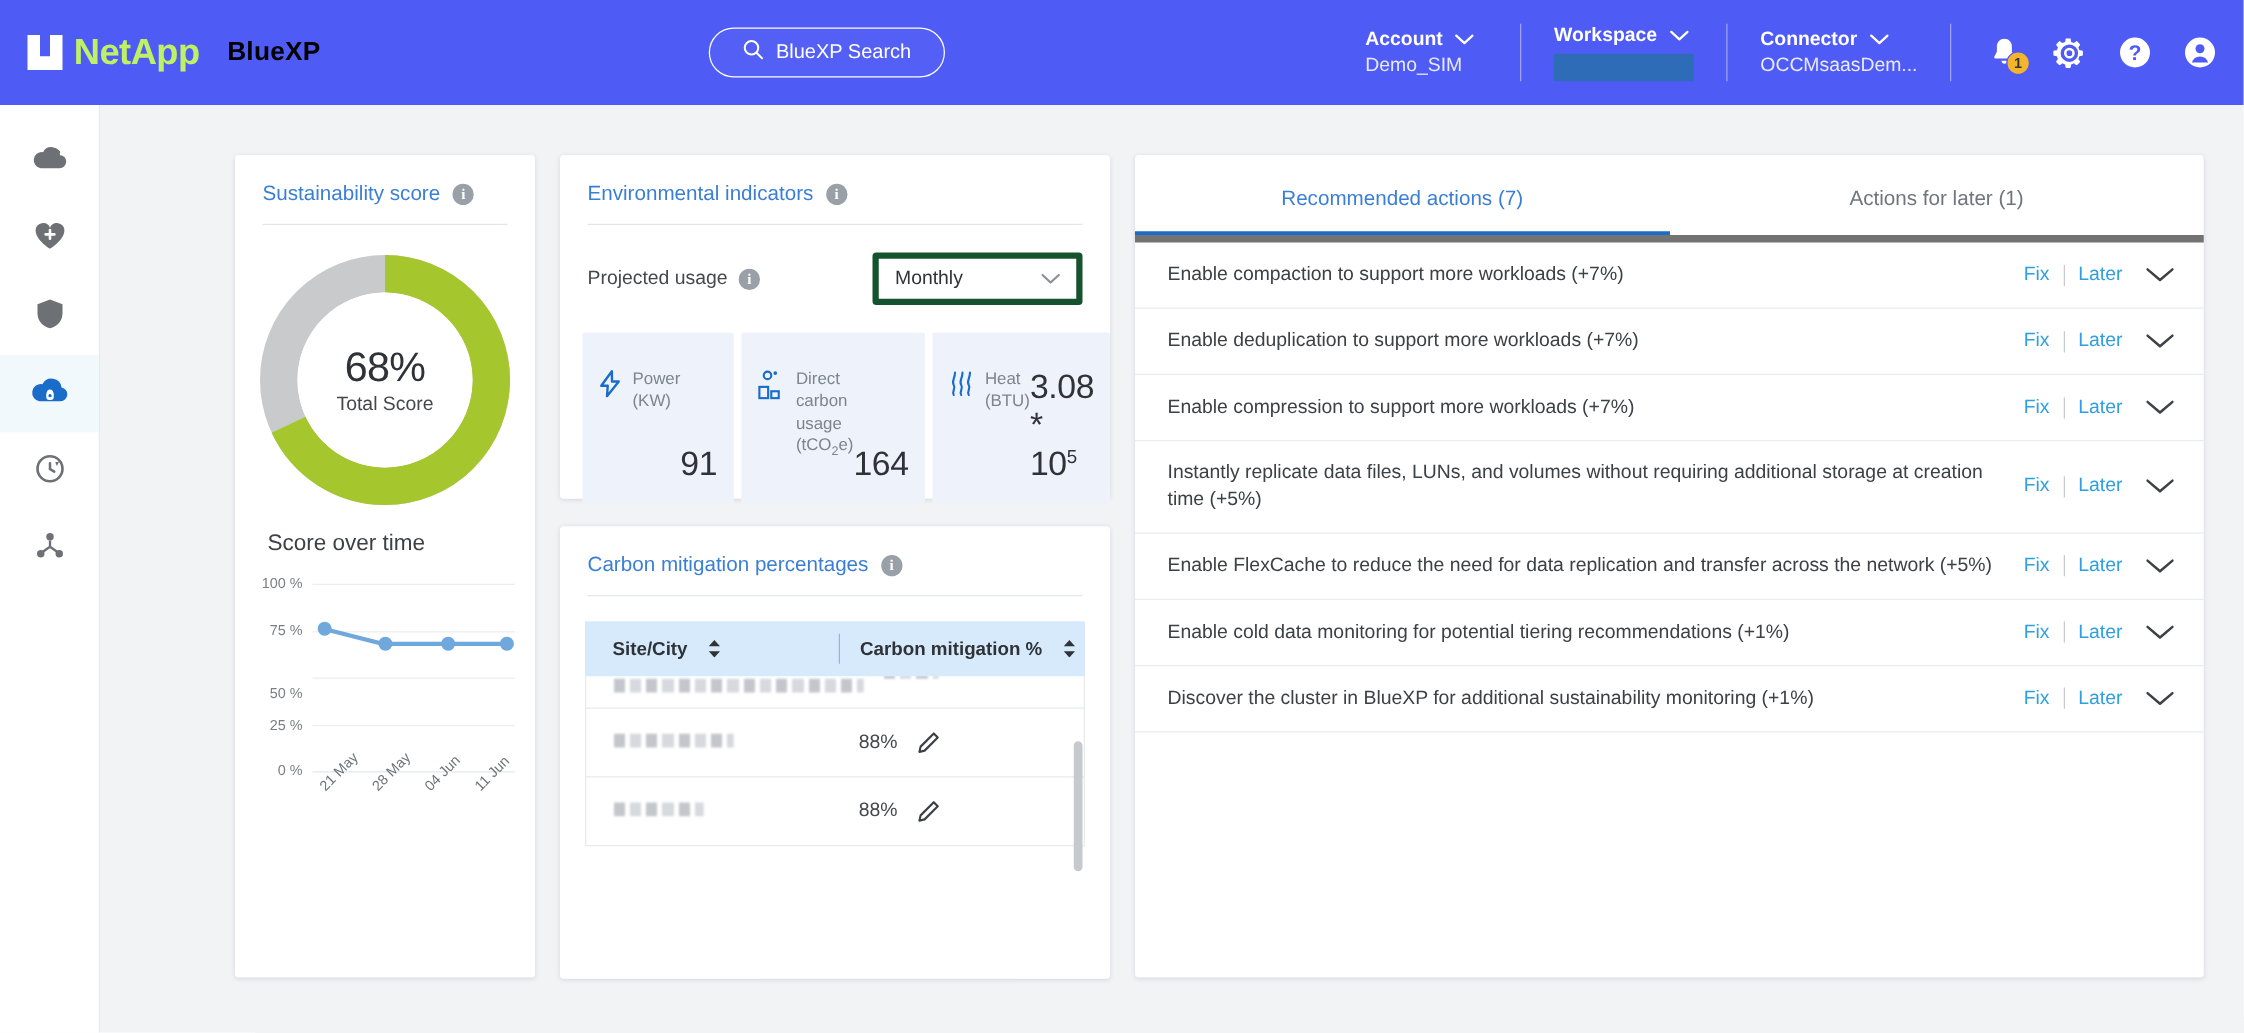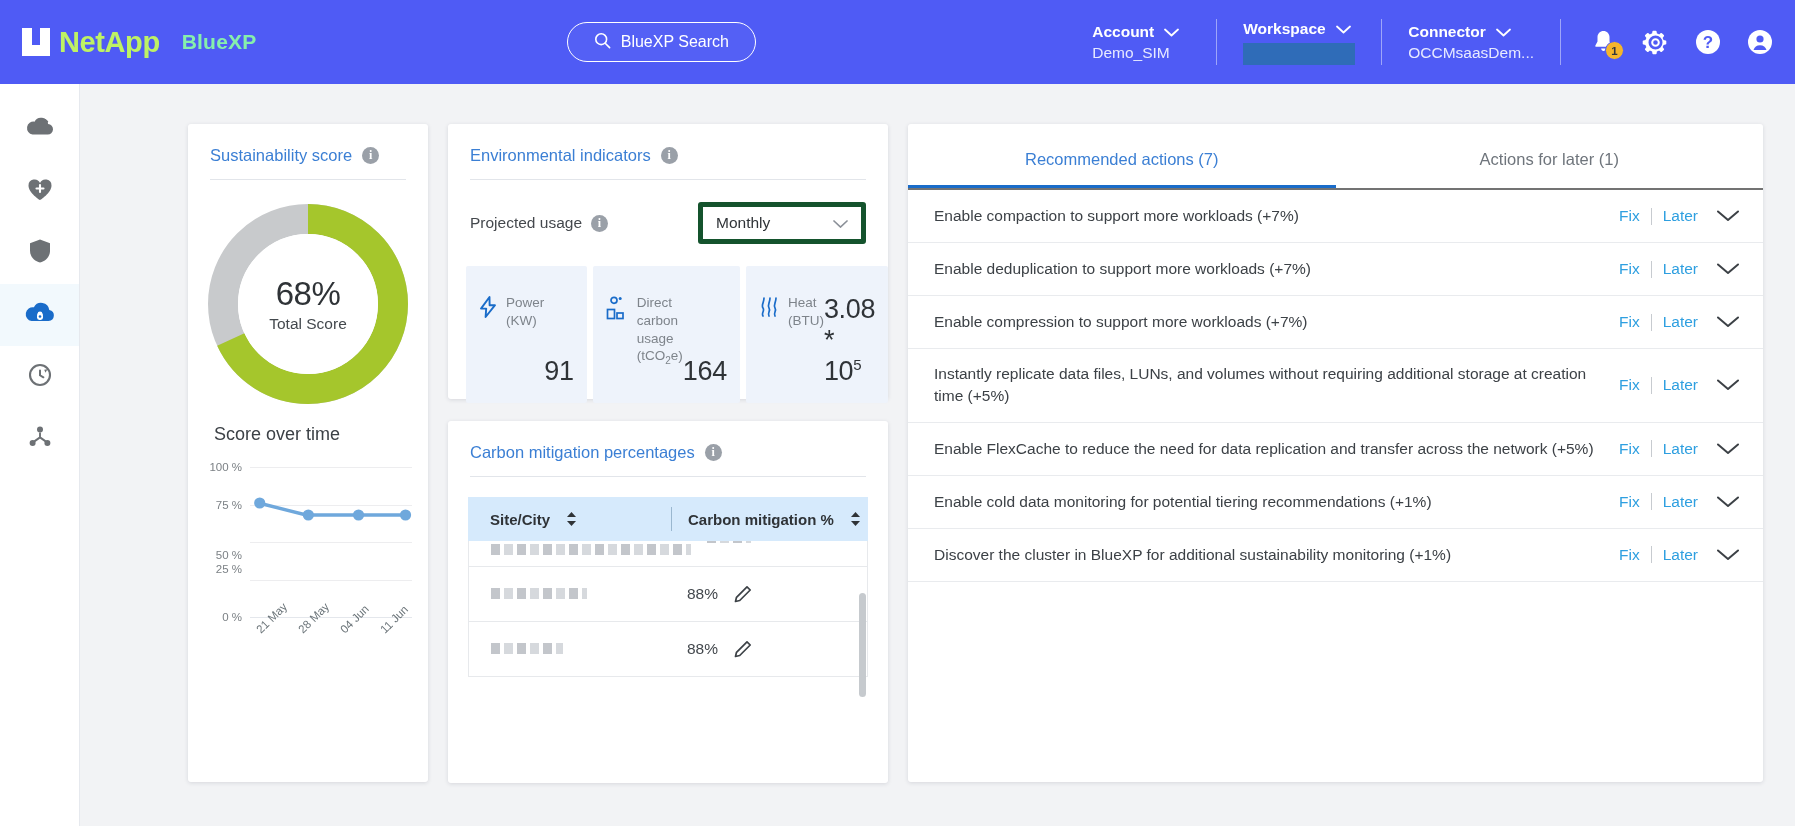--- a/index.html
+++ b/index.html
@@ -31,21 +31,21 @@
     content: "";
     position: absolute;
     left: 10px; top: 0;
     width: 8px; height: 17px;
     background: #4f5bf5;
   }
   .logo-word {
     color: #bef264; font-size: 29px; font-weight: 700; letter-spacing: -0.4px;
   }
   .brand-sub {
-    color: #86efac; font-size: 21px; font-weight: 600; letter-spacing: 0.2px;
+    color: #000000; font-size: 21px; font-weight: 600; letter-spacing: 0.2px;
   }
 
   .header-spacer { flex: 1; }
 
   .search-pill {
     display: flex; align-items: center; gap: 10px;
     border: 1.6px solid #ffffff;
     border-radius: 22px;
     height: 40px;
     padding: 0 26px;
@@ -251,21 +251,21 @@
   .pencil { cursor: pointer; line-height: 0; }
   .tbl-scroll {
     position: absolute; right: 2px; top: 96px;
     width: 7px; height: 104px; border-radius: 4px;
     background: #c6cace; cursor: pointer;
   }
 
   
   .col-right { flex: 1; }
   .actions-card { height: 658px; display: flex; flex-direction: column; }
-  .tabs { display: flex; border-bottom: 2px solid #737373; }
+  .tabs { display: flex; border-bottom: 6px solid #737373; }
   .tab {
     flex: 1; text-align: center;
     font-size: 16.5px; padding: 26px 0 16px 0;
     color: #6f757c; cursor: pointer;
   }
   .tab.active { color: #3b7fd4; border-bottom: 3px solid #1a6cc9; }
 
   .act-row {
     display: flex; align-items: center;
     padding: 14px 24px 14px 26px;
@@ -465,21 +465,21 @@
 
                 <div class="grid-line" style="top:0px"></div>
                 <div class="grid-line" style="top:37.5px"></div>
                 <div class="grid-line" style="top:75px"></div>
                 <div class="grid-line" style="top:112.5px"></div>
                 <div class="grid-line base" style="top:150px"></div>
 
                 <span class="yaxis-lbl" style="top:0px">100 %</span>
                 <span class="yaxis-lbl" style="top:37.5px">75 %</span>
                 <span class="yaxis-lbl" style="top:88px">50 %</span>
-                <span class="yaxis-lbl" style="top:102px">25 %</span>
+                <span class="yaxis-lbl" style="top:114px">25 %</span>
                 <span class="yaxis-lbl" style="top:150px">0 %</span>
 
                 <svg width="100%" height="150" viewBox="0 0 150 150" preserveAspectRatio="none" style="position:absolute;left:0;top:0">
                   <polyline points="8,36 52,48 96,48 140,48" fill="none" stroke="#6fa8dc" stroke-width="3.4" vector-effect="non-scaling-stroke"></polyline>
                 </svg>
                 <svg width="100%" height="150" style="position:absolute;left:0;top:0;overflow:visible">
                   <circle cx="6%" cy="36" r="5.6" fill="#6fa8dc"></circle>
                   <circle cx="36%" cy="48" r="5.6" fill="#6fa8dc"></circle>
                   <circle cx="67%" cy="48" r="5.6" fill="#6fa8dc"></circle>
                   <circle cx="96%" cy="48" r="5.6" fill="#6fa8dc"></circle>

